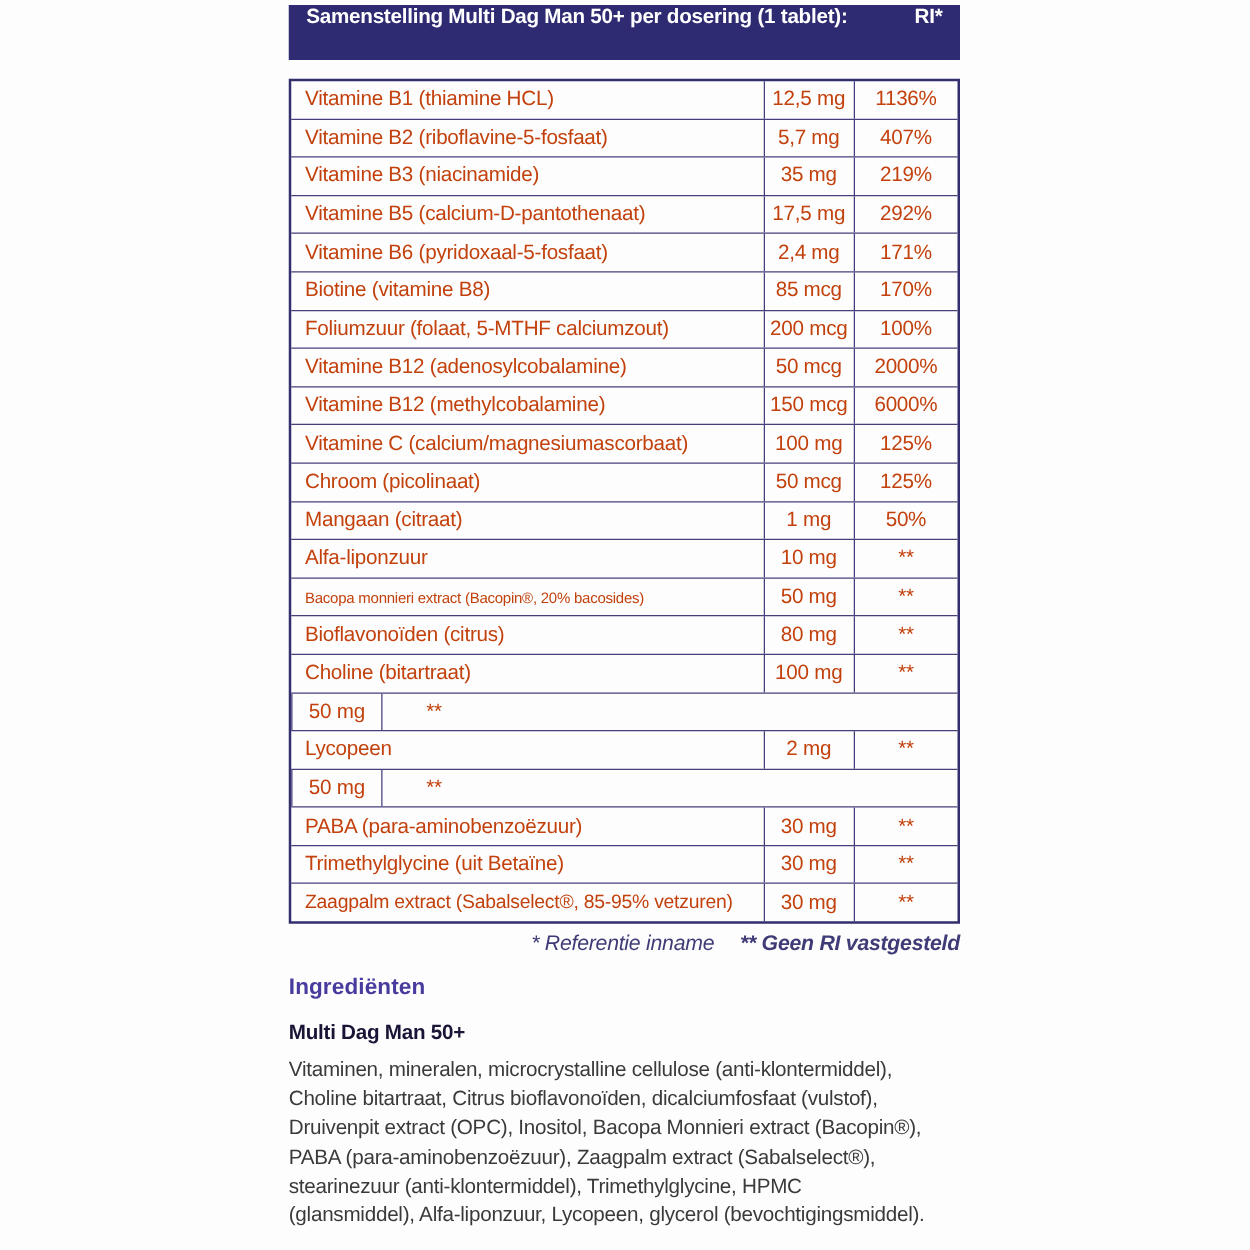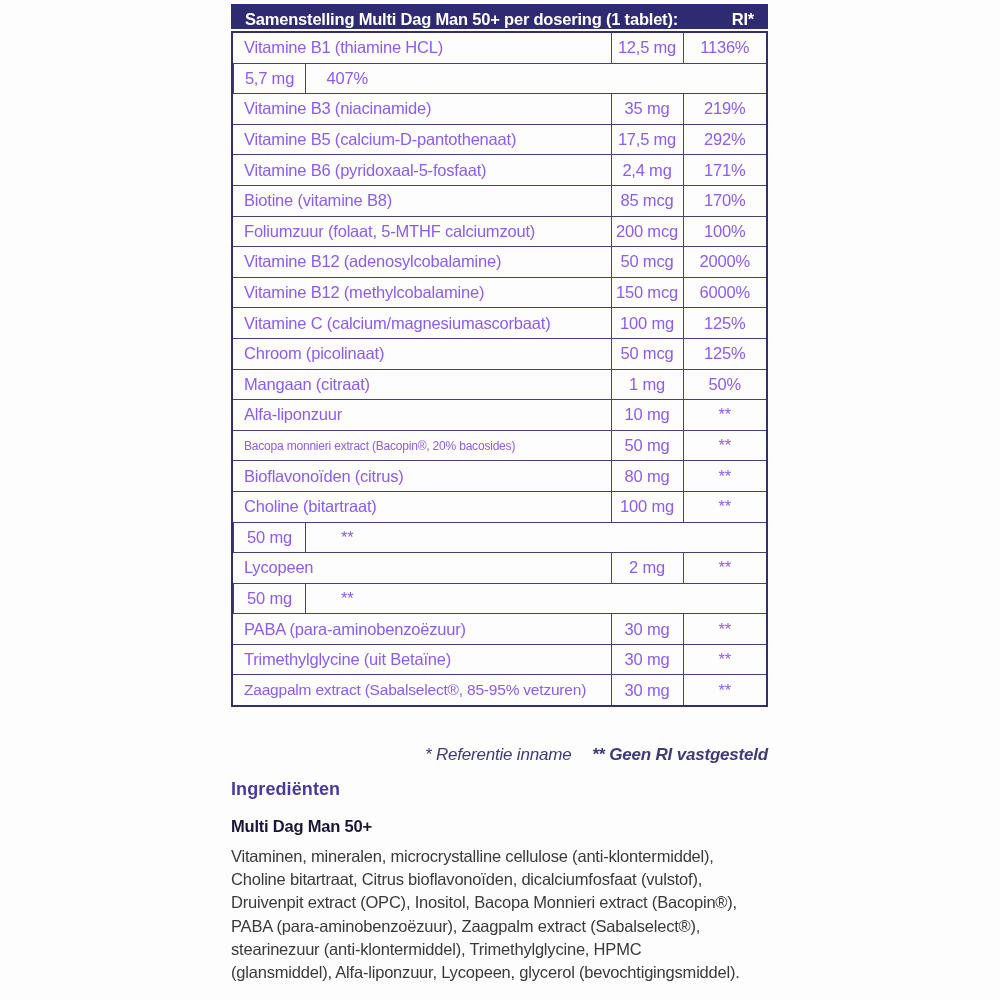--- a/index.html
+++ b/index.html
@@ -6,34 +6,34 @@
   body{
     width:1000px;height:1000px;background:#fdfdfd;
     font-family:"Liberation Sans","DejaVu Sans",sans-serif;
     position:relative;overflow:hidden;
   }
   .page{position:absolute;inset:0;}
 
   
   .panel{position:absolute;left:231px;top:4px;width:537px;}
   .t-header{
-    height:25px;background:#2f2b72;color:#ffffff;
-    display:flex;align-items:flex-end;justify-content:space-between;
+    height:44px;background:#2f2b72;color:#ffffff;
+    display:flex;align-items:flex-start;justify-content:space-between;
     padding:0 14px;box-sizing:border-box;
     font-weight:bold;font-size:16.5px;letter-spacing:-0.2px;
-    margin-bottom:2px;
+    margin-bottom:15px;
   }
   .hdr-title{flex:1;min-width:0;white-space:nowrap;overflow:hidden;}
   .hdr-ri{flex:none;margin-left:10px;}
   .t-body{
     border:2px solid #332e6e;background:#fdfdfe;
   }
   .t-row{
     display:flex;height:29.6px;align-items:stretch;
-    color:#8b5cf6;font-size:16.5px;letter-spacing:-0.2px;
+    color:#c2410c;font-size:16.5px;letter-spacing:-0.2px;
   }
   .t-row + .t-row{border-top:1.5px solid #45407b;}
   .cell{display:flex;align-items:center;box-sizing:border-box;}
   .cell.name{
     flex:1;min-width:0;padding:0 6px 0 11px;
     white-space:nowrap;overflow:hidden;
   }
   .cell.amount{
     width:72px;flex:none;border-left:1.5px solid #45407b;
     justify-content:center;text-align:center;white-space:nowrap;
@@ -77,20 +77,21 @@
       <span class="hdr-ri">RI*</span>
     </div>
     <div class="t-body" id="rows">
   <div class="t-row">
     <div class="cell name fit">Vitamine B1 (thiamine HCL)</div>
     <div class="cell amount">12,5 mg</div>
     <div class="cell ri">1136%</div>
   </div>
 
   <div class="t-row">
+    <div class="cell name fit">Vitamine B2 (riboflavine-5-fosfaat)</div>
     <div class="cell amount">5,7 mg</div>
     <div class="cell ri">407%</div>
   </div>
 
   <div class="t-row">
     <div class="cell name fit">Vitamine B3 (niacinamide)</div>
     <div class="cell amount">35 mg</div>
     <div class="cell ri">219%</div>
   </div>
 

